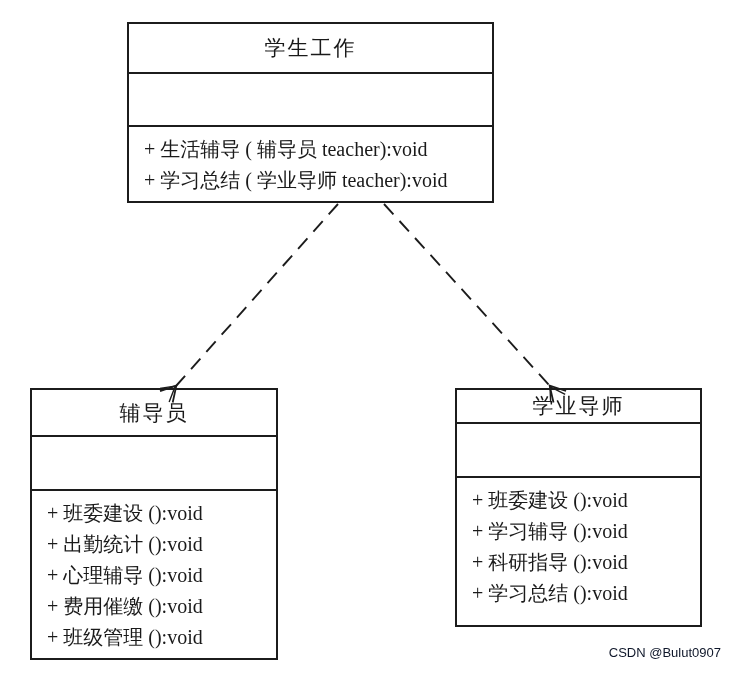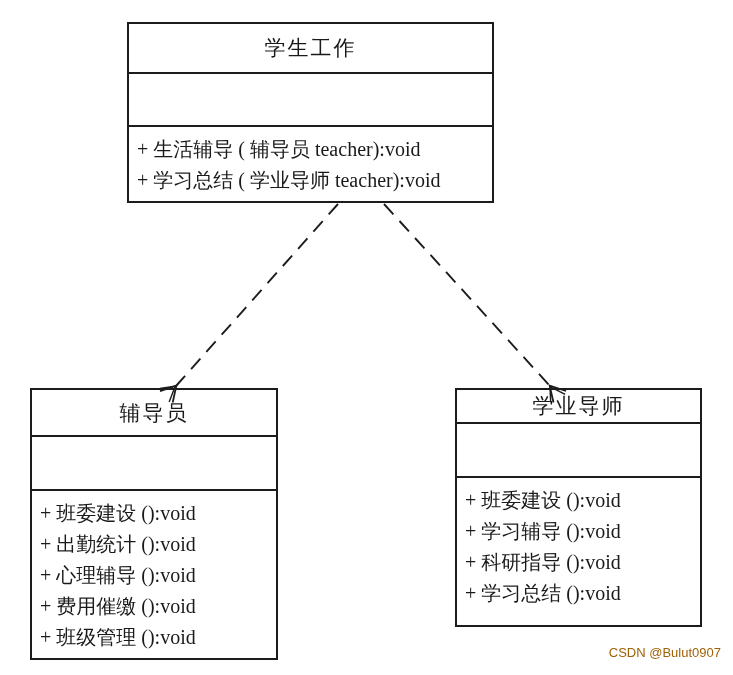--- a/index.html
+++ b/index.html
@@ -27,21 +27,21 @@
     font-size: 21px;
     letter-spacing: 2px;
     font-weight: 500;
   }
   .class-attrs {
     box-sizing: border-box;
     border-bottom: 2px solid #1c1c1c;
   }
   .class-methods {
     box-sizing: border-box;
-    padding: 7px 4px 0 8px;
+    padding: 7px 4px 0 15px;
     font-size: 20px;
     line-height: 31px;
     white-space: nowrap;
   }
   
   #box-student-work { left: 127px; top: 22px;  width: 367px; height: 181px; }
   #box-student-work .class-title { height: 50px; }
   #box-student-work .class-attrs { height: 53px; }
   
   #box-counselor { left: 30px; top: 388px; width: 248px; height: 272px; }
@@ -57,21 +57,21 @@
     left: 0; top: 0;
     width: 733px; height: 675px;
     pointer-events: none;
   }
   .watermark {
     position: absolute;
     right: 12px;
     top: 645px;
     font-family: "Liberation Sans", sans-serif;
     font-size: 13px;
-    color: #a16207;
+    color: #0f172a;
   }
 </style>
 </head>
 <body>
 
 <div class="stage">
 
   <div class="class-box" id="box-student-work">
     <div class="class-title">学生工作</div>
     <div class="class-attrs"></div>

